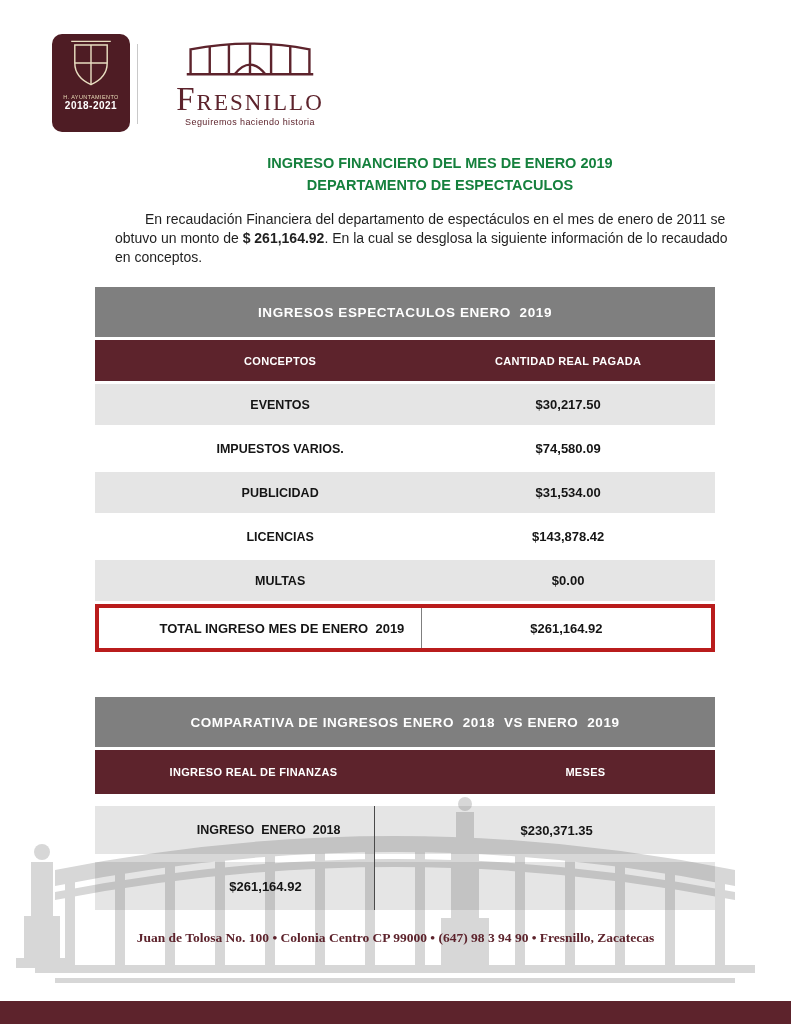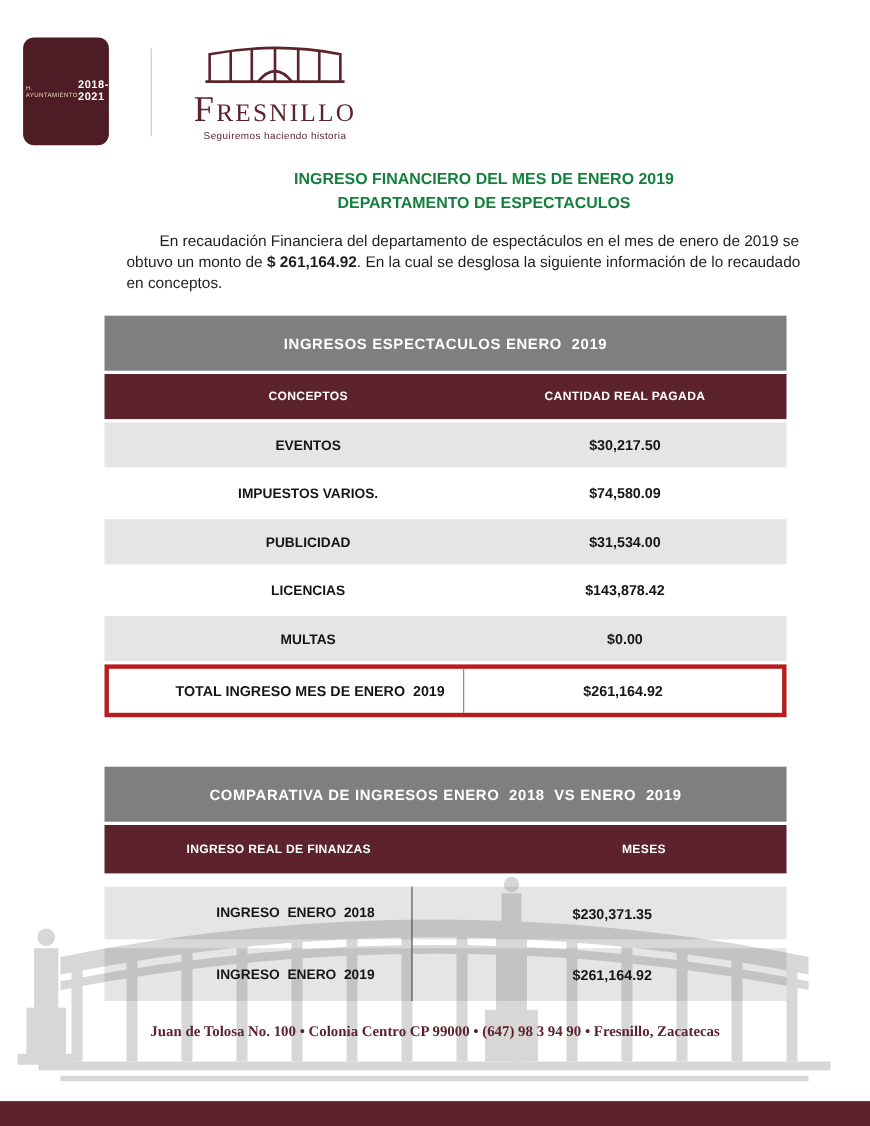--- a/index.html
+++ b/index.html
@@ -4,22 +4,22 @@
 <style>
   html,body{margin:0;padding:0;background:#fff;}
   .page{position:relative;width:791px;height:1024px;background:#fff;overflow:hidden;
         font-family:"Liberation Sans",sans-serif;}
 
   
   .watermark{position:absolute;left:0;top:770px;width:791px;height:235px;z-index:0;}
 
   
   .hdr{position:absolute;left:0;top:0;width:100%;height:145px;z-index:1;}
-  .seal{position:absolute;left:21px;top:34px;width:78px;height:98px;background:#4e1c24;
-        border-radius:10px;display:flex;flex-direction:row;align-items:center;
+  .seal{position:absolute;left:52px;top:34px;width:78px;height:98px;background:#4e1c24;
+        border-radius:10px;display:flex;flex-direction:column;align-items:center;
         padding-top:0;box-sizing:border-box;}
   .seal-line1{font-size:5.5px;color:#e9dcb8;letter-spacing:.4px;margin-top:2px;}
   .seal-line2{font-size:10px;color:#fff;font-weight:700;letter-spacing:.5px;}
   .hdr-divider{position:absolute;left:137px;top:44px;height:80px;width:1px;background:#c9c9c9;}
   .logo{position:absolute;left:150px;top:34px;width:200px;text-align:center;color:#5d232c;}
   .logo-wordmark{font-family:"Liberation Serif",serif;font-variant:small-caps;font-size:33px;
         letter-spacing:2px;line-height:30px;color:#5d232c;}
   .logo-tagline{font-size:9px;letter-spacing:.4px;margin-top:3px;color:#5d232c;}
 
   
@@ -128,21 +128,21 @@
       <div class="logo-wordmark">Fresnillo</div>
       <div class="logo-tagline">Seguiremos haciendo historia</div>
     </div>
   </div>
 
   <div class="doc-title">
     <div>INGRESO FINANCIERO DEL MES DE ENERO 2019</div>
     <div>DEPARTAMENTO DE ESPECTACULOS</div>
   </div>
 
-  <p class="intro"><span>En recaudación Financiera del departamento de espectáculos en el mes de enero de 2019 se obtuvo un monto de </span><b>$ 261,164.92</b><span>. En la cual se desglosa la siguiente información de lo recaudado en conceptos.</span></p>
+  <p class="intro"><span>En recaudación Financiera del departamento de espectáculos en el mes de enero de 2011 se obtuvo un monto de </span><b>$ 261,164.92</b><span>. En la cual se desglosa la siguiente información de lo recaudado en conceptos.</span></p>
 
   <div class="tbl t1">
     <div class="tbl-title">INGRESOS ESPECTACULOS ENERO  2019</div>
     <div class="tbl-head">
       <div class="hc c1">CONCEPTOS</div>
       <div class="hc c2">CANTIDAD REAL PAGADA</div>
     </div>
     <div>
       <div class="t-row shade">
         <div class="cell concept c1">EVENTOS</div>
@@ -177,21 +177,20 @@
       <div class="hc c2">INGRESO REAL DE FINANZAS</div>
       <div class="hc c1">MESES</div>
     </div>
     <div class="t2-rows">
       <div class="t2-vline"></div>
       <div class="t2-row">
         <div class="cell concept c1">INGRESO  ENERO  2018</div>
         <div class="cell amount c2">$230,371.35</div>
       </div>
       <div class="t2-row">
-        <div class="cell concept c1">INGRESO  ENERO  2019</div>
         <div class="cell amount c2">$261,164.92</div>
       </div>
     </div>
   </div>
 
   <div class="footer">Juan de Tolosa No. 100 • Colonia Centro  CP 99000  • (647) 98 3 94 90 • Fresnillo, Zacatecas</div>
   <div class="bottombar"></div>
 
 </div>
 

